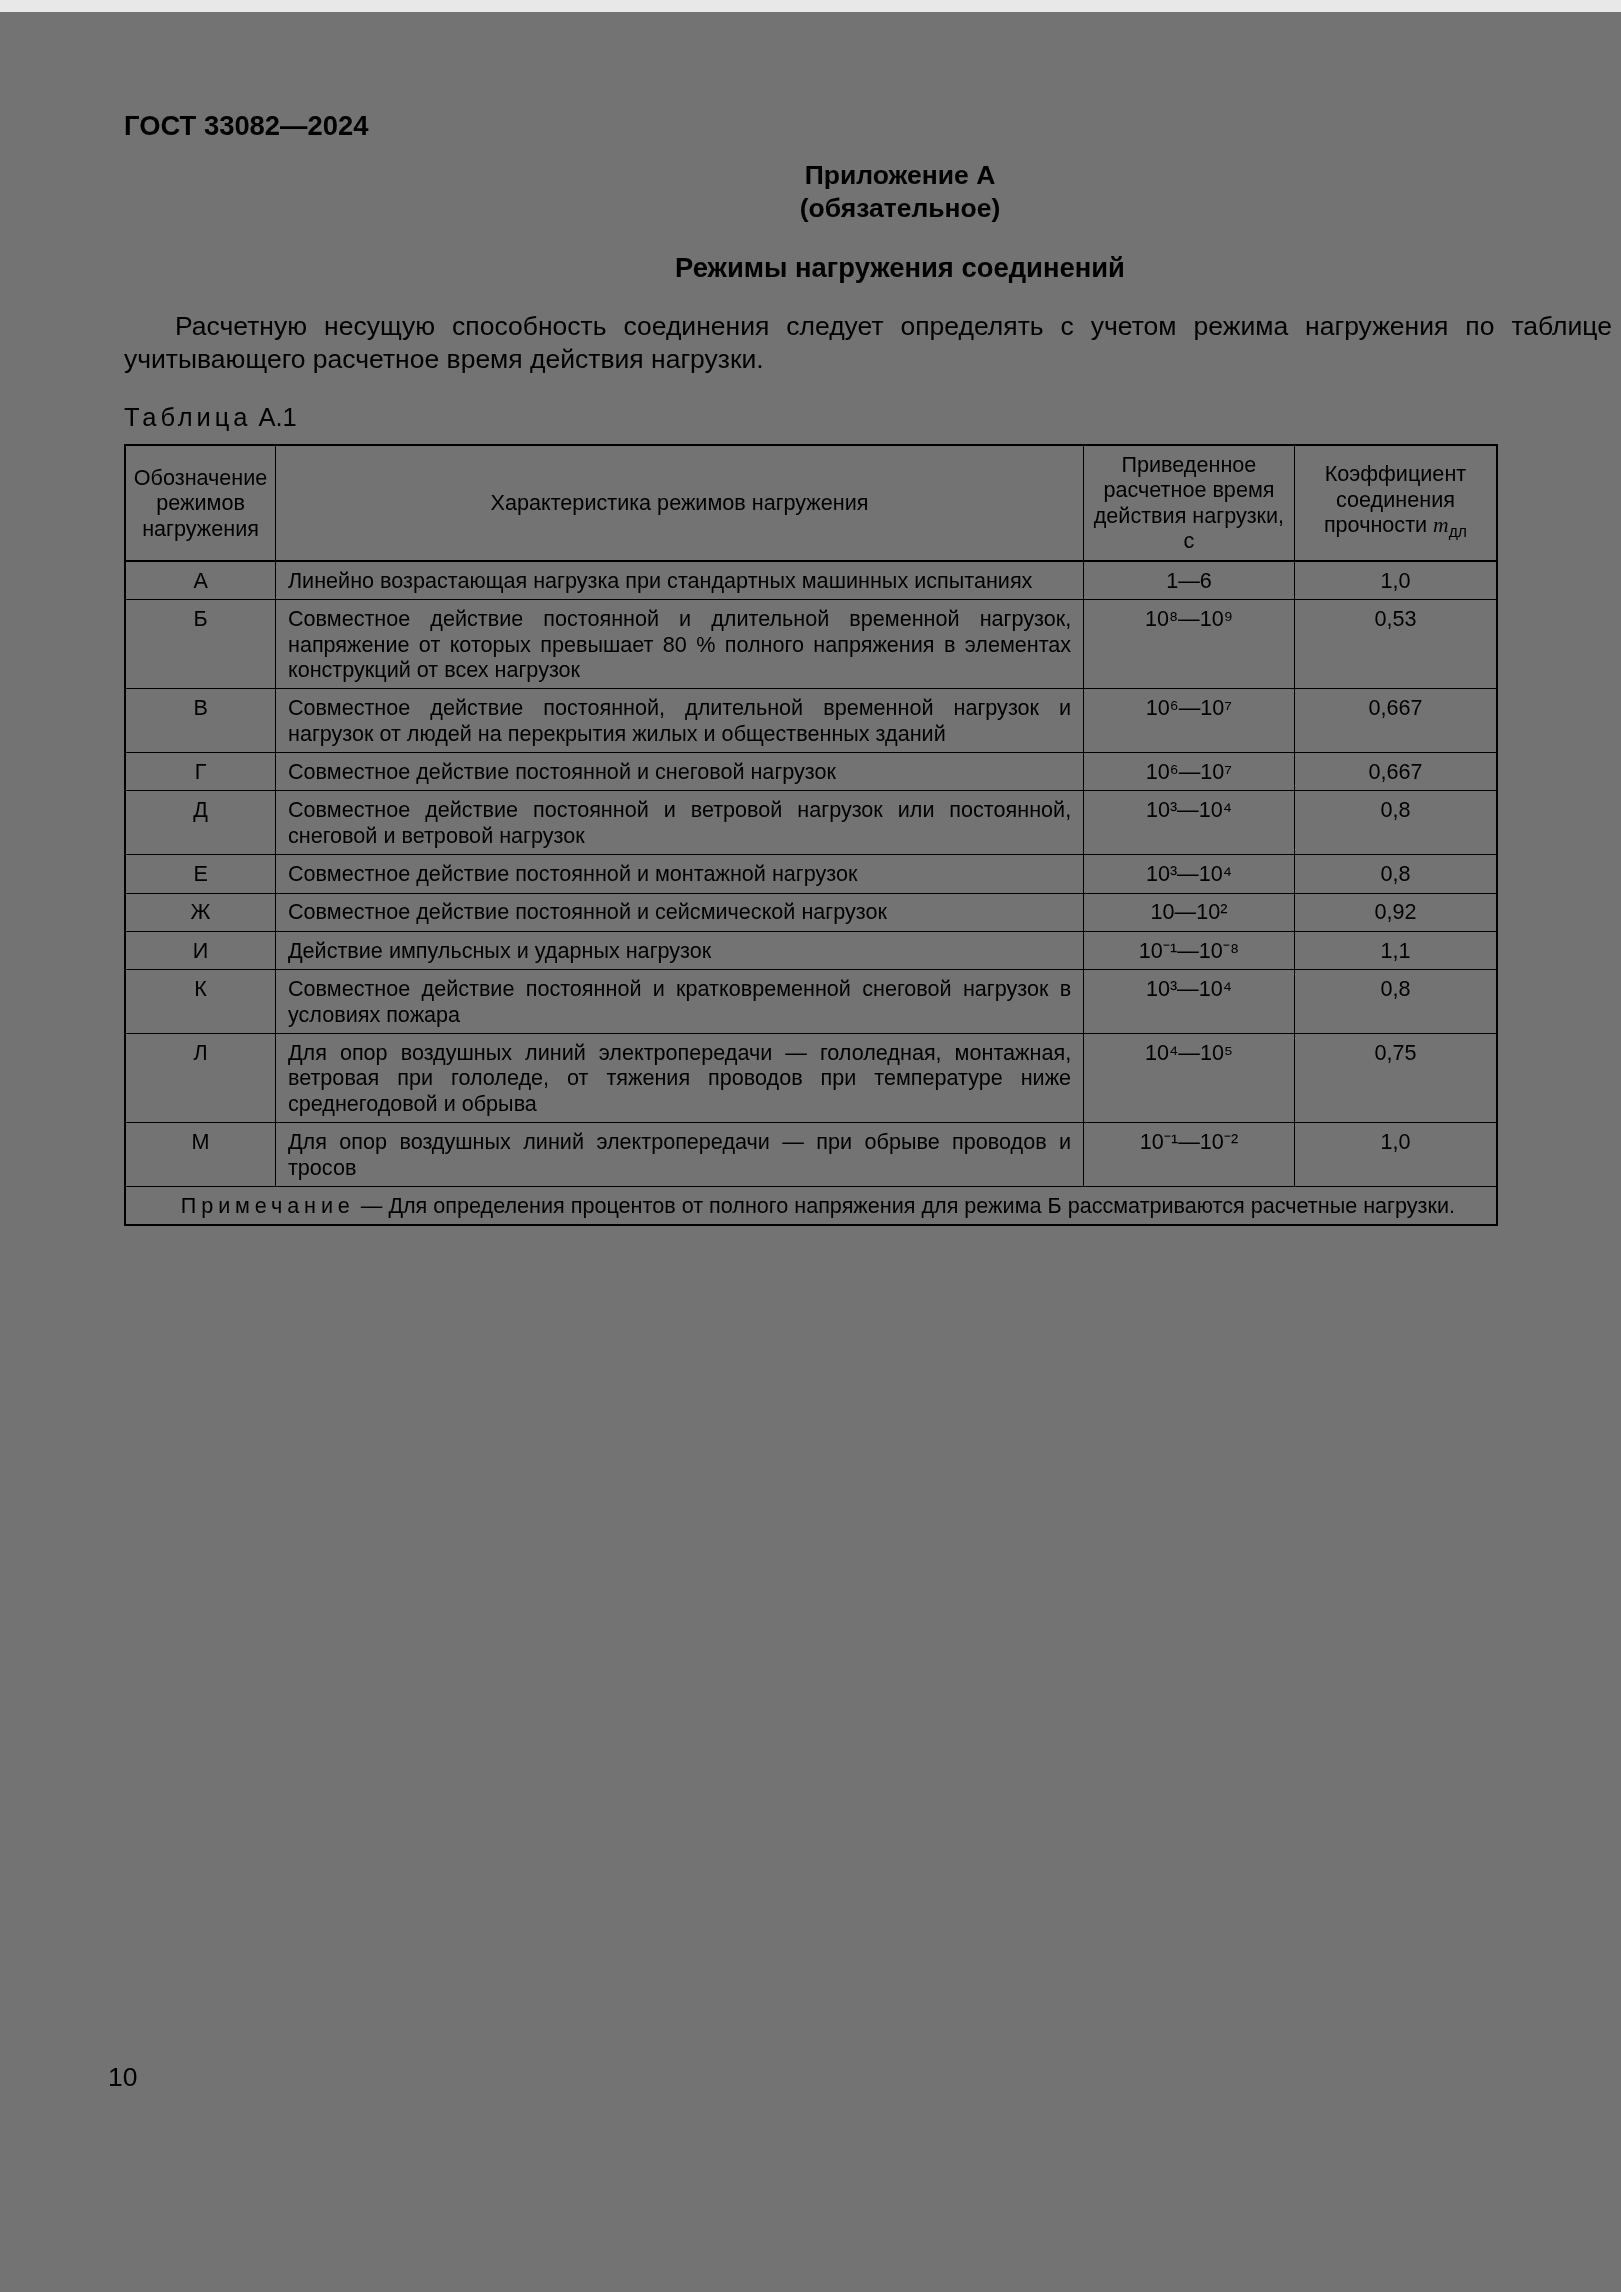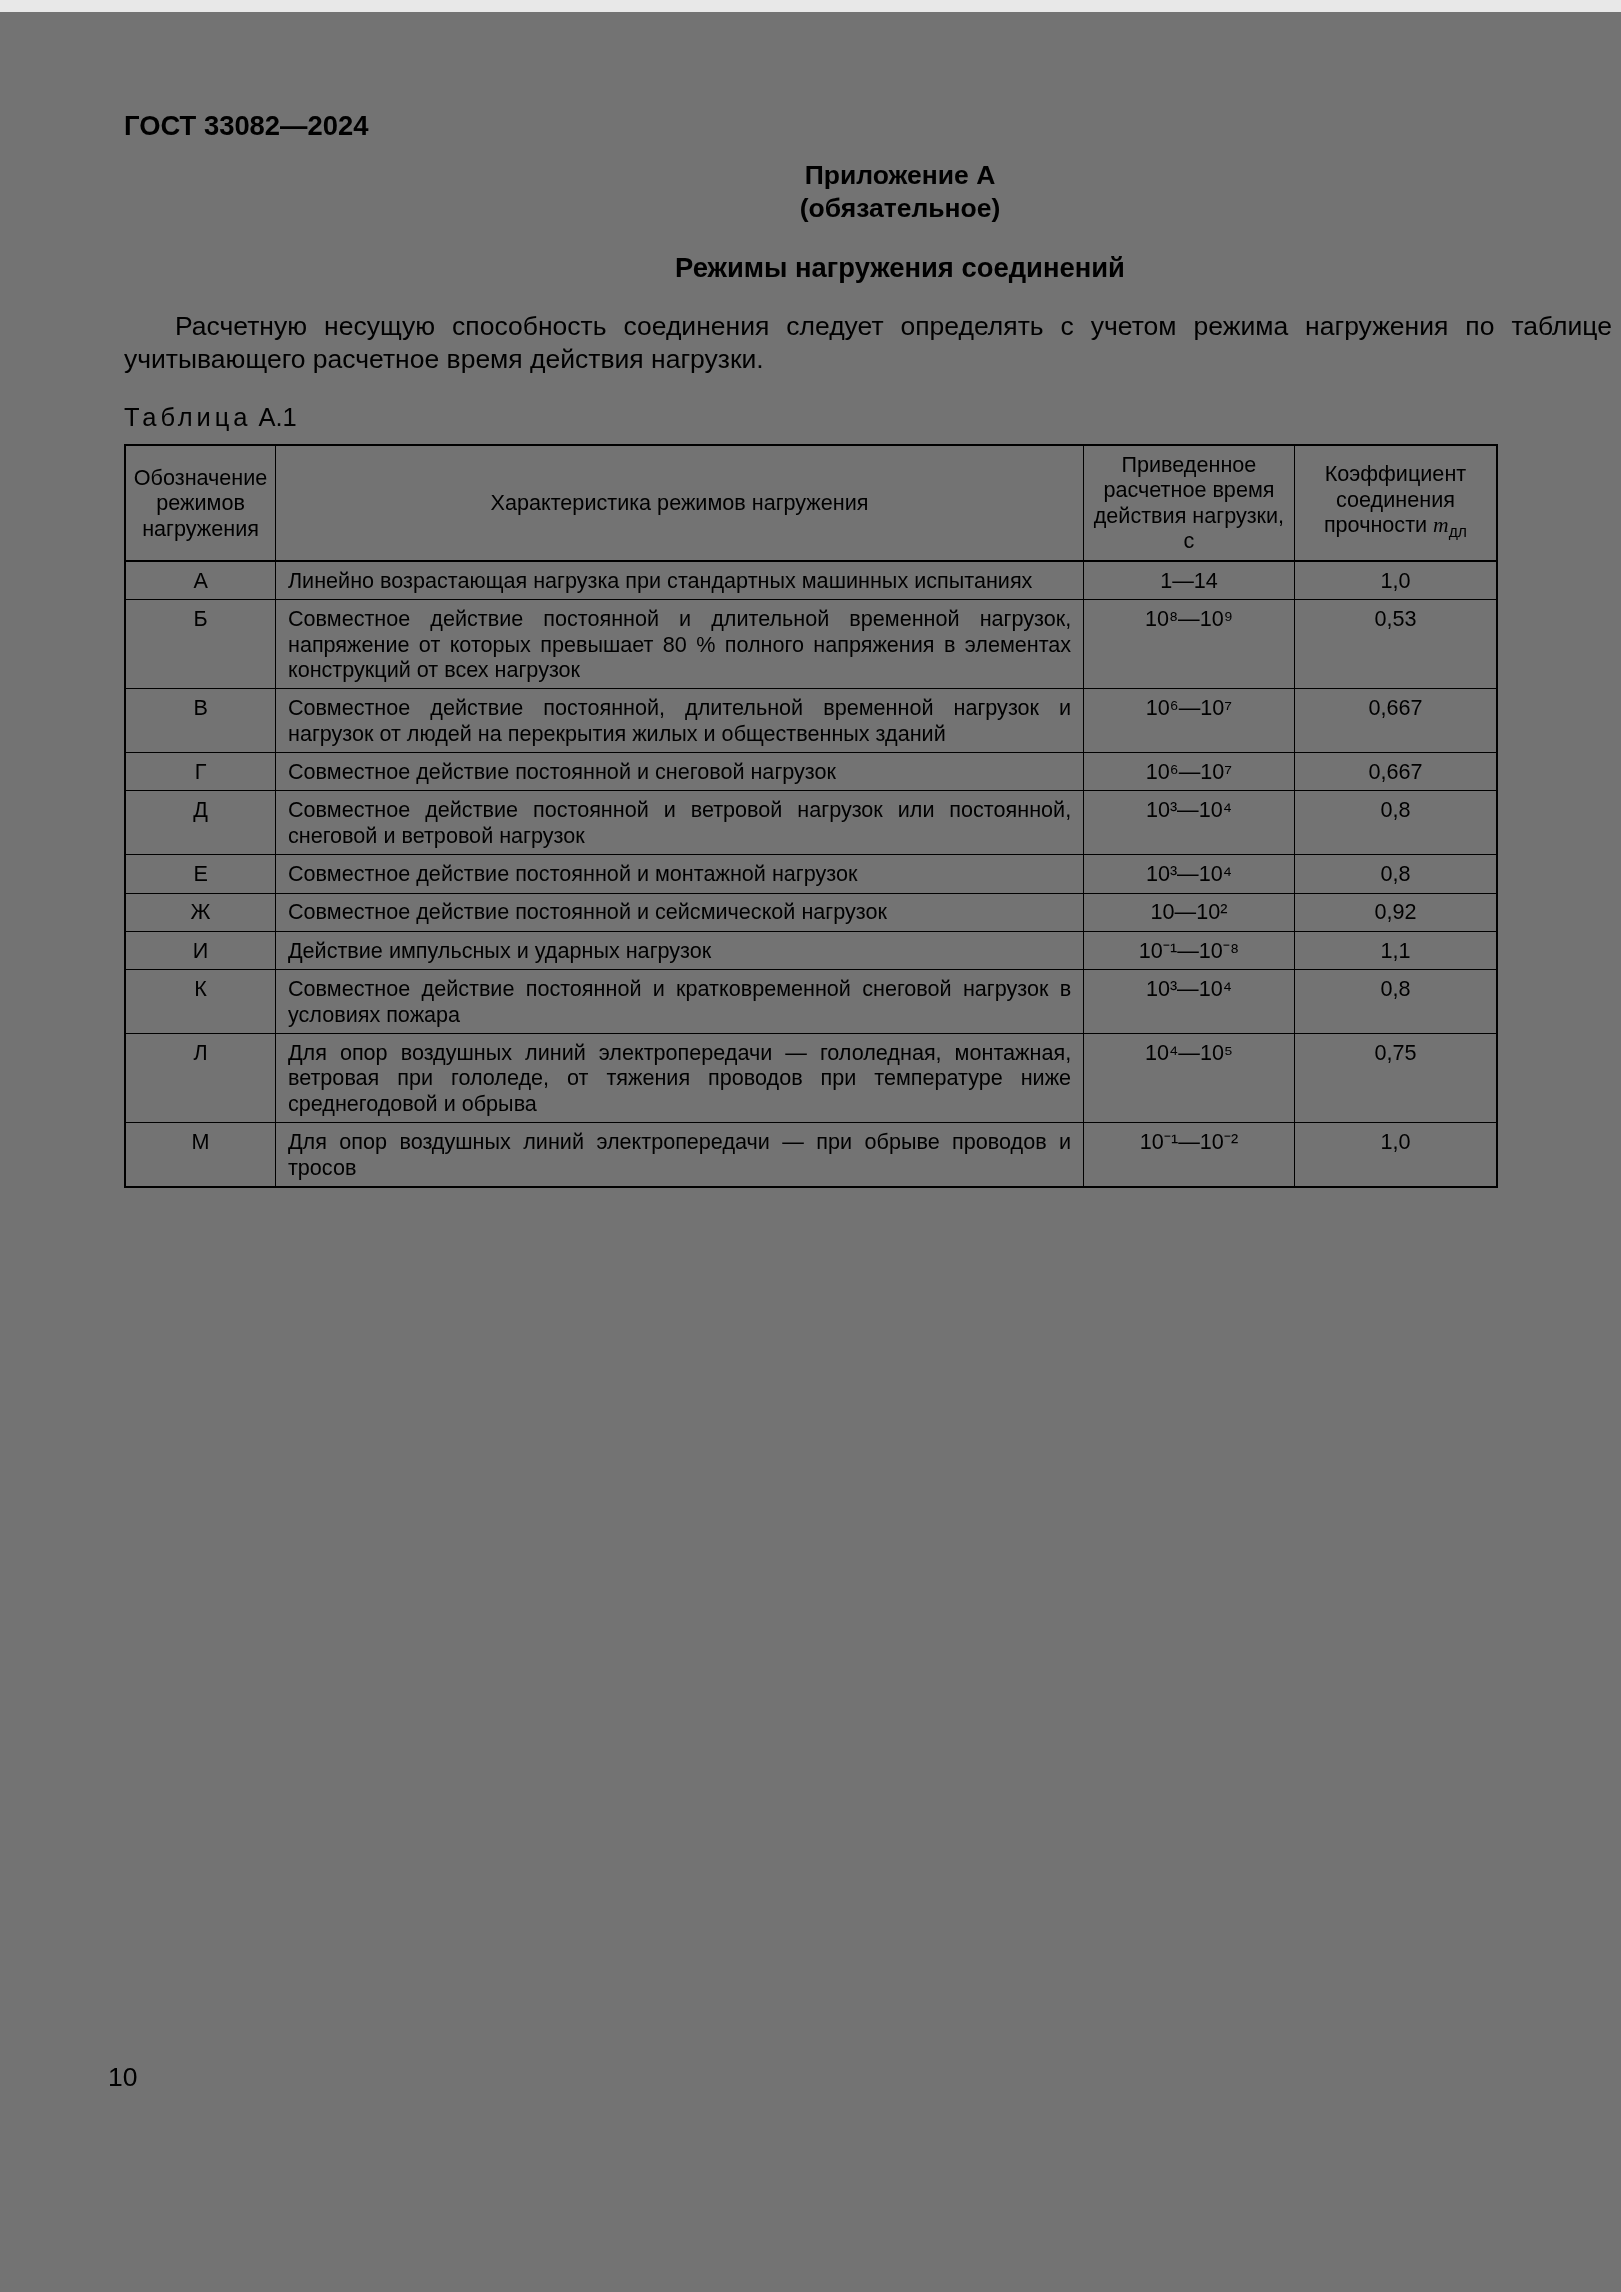--- a/index.html
+++ b/index.html
@@ -106,21 +106,21 @@
           <th class="h-code">Обозначение режимов нагружения</th>
           <th class="h-desc">Характеристика режимов нагружения</th>
           <th class="h-time">Приведенное расчетное время действия нагрузки, с</th>
           <th class="h-coef"><span>Коэффициент соединения прочности </span><span class="coef-sym">m</span><span class="coef-sub">дл</span></th>
         </tr>
       </thead>
       <tbody>
         <tr>
           <td class="c-code">А</td>
           <td class="c-desc">Линейно возрастающая нагрузка при стандартных машинных испытаниях</td>
-          <td class="c-time">1—14</td>
+          <td class="c-time">1—6</td>
           <td class="c-coef">1,0</td>
         </tr>
         <tr>
           <td class="c-code">Б</td>
           <td class="c-desc">Совместное действие постоянной и длительной временной нагрузок, напряжение от которых превышает 80 % полного напряжения в элементах конструкций от всех нагрузок</td>
           <td class="c-time">10⁸—10⁹</td>
           <td class="c-coef">0,53</td>
         </tr>
         <tr>
           <td class="c-code">В</td>
@@ -169,20 +169,23 @@
           <td class="c-desc">Для опор воздушных линий электропередачи — гололедная, монтажная, ветровая при гололеде, от тяжения проводов при температуре ниже среднегодовой и обрыва</td>
           <td class="c-time">10⁴—10⁵</td>
           <td class="c-coef">0,75</td>
         </tr>
         <tr>
           <td class="c-code">М</td>
           <td class="c-desc">Для опор воздушных линий электропередачи — при обрыве проводов и тросов</td>
           <td class="c-time">10⁻¹—10⁻²</td>
           <td class="c-coef">1,0</td>
         </tr>
+        <tr>
+          <td class="note-cell" colspan="4"><span class="note-label">Примечание</span><span> — Для определения процентов от полного напряжения для режима Б рассматриваются расчетные нагрузки.</span></td>
+        </tr>
       </tbody>
     </table>
 
   </div>
 
   <div class="page-number">10</div>
 
 </div>
 
 

